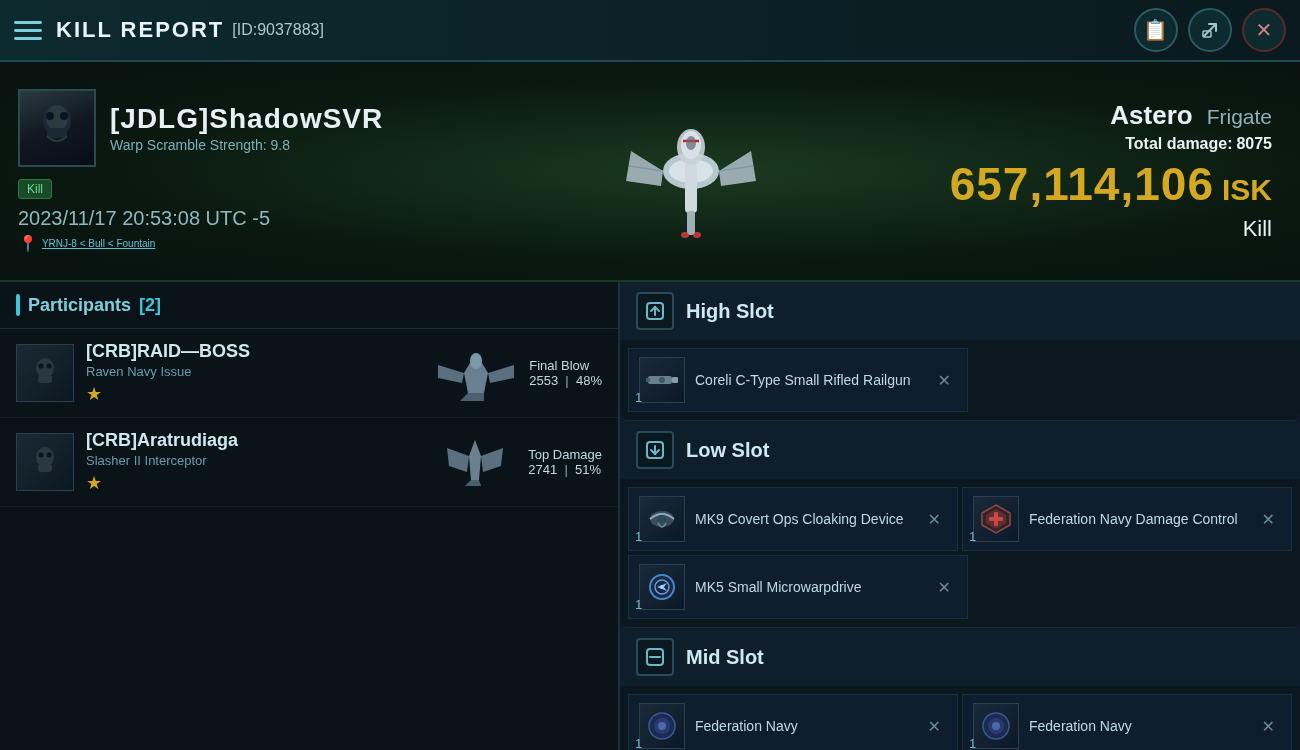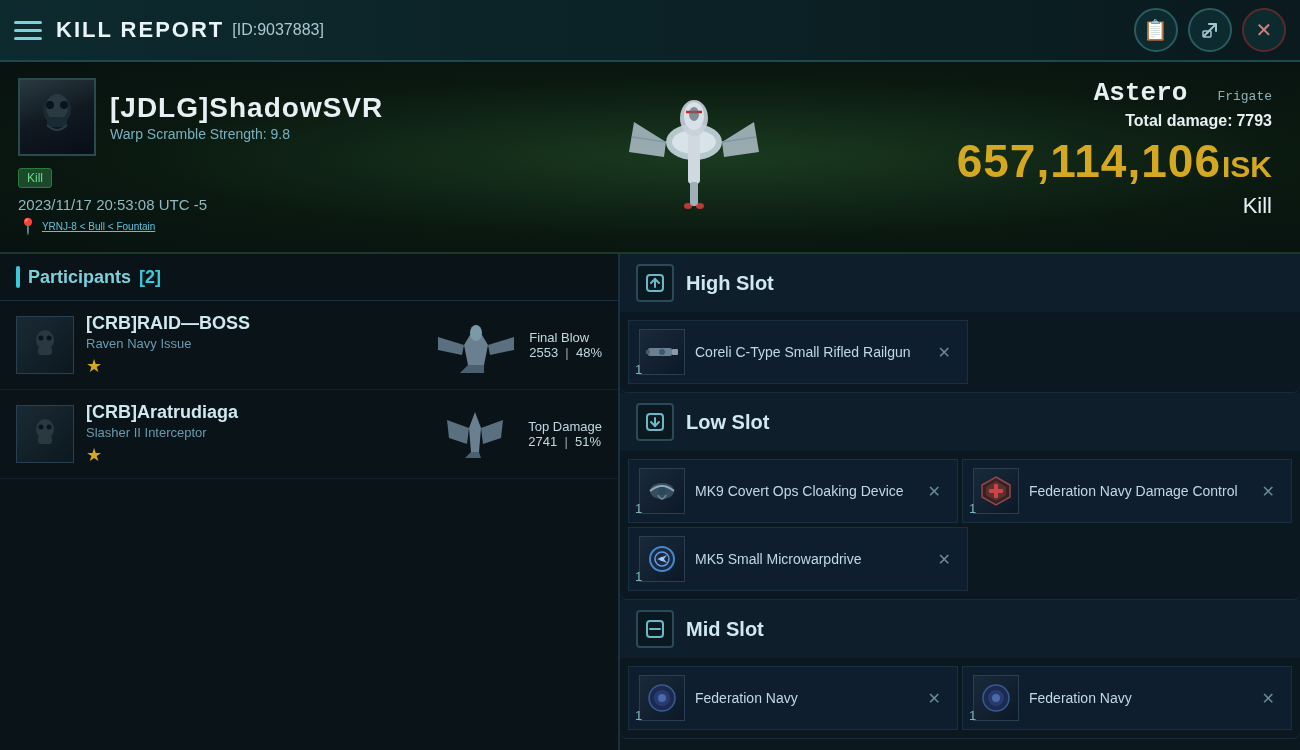--- a/index.html
+++ b/index.html
@@ -63,24 +63,24 @@
       justify-content: center;
       cursor: pointer;
       font-size: 20px;
       color: #a0c8d0;
     }
     .header-btn.close { border-color: #5a2a2a; color: #d08080; }
 
     
     .kill-banner {
       display: flex;
-      align-items: flex-start;
+      align-items: center;
       background: linear-gradient(180deg, #0e1e18 0%, #0a1810 60%, #081210 100%);
       border-bottom: 2px solid #1a3a28;
-      height: 192px;
+      height: 220px;
       position: relative;
       overflow: hidden;
     }
     .kill-banner-bg {
       position: absolute;
       inset: 0;
       background: radial-gradient(ellipse at 55% 50%, #1a3a20 0%, #0a1810 60%, #081210 100%);
       z-index: 0;
     }
     .kill-banner-left {
@@ -134,21 +134,21 @@
       background: #1a4a2a;
       border: 1px solid #2a7a3a;
       color: #6ada8a;
       font-size: 12px;
       padding: 2px 8px;
       border-radius: 3px;
       margin-top: 6px;
       width: fit-content;
     }
     .kill-date {
-      font-size: 15px;
+      font-size: 20px;
       color: #90b8c0;
       margin-top: 8px;
     }
     .kill-location {
       display: flex;
       align-items: center;
       gap: 4px;
       margin-top: 4px;
     }
     .kill-location a {
@@ -189,23 +189,23 @@
       padding: 16px 28px;
       z-index: 1;
       min-width: 300px;
     }
     .ship-type-name {
       font-size: 26px;
       font-weight: 700;
       color: #e8f0f4;
     }
     .ship-class {
-      font-size: 13px;
+      font-size: 21px;
       color: #90b0b8;
-      margin-left: 24px;
+      margin-left: 8px;
     }
     .total-damage-label {
       font-size: 14px;
       color: #90b0b8;
       margin-top: 4px;
     }
     .total-damage-label span {
       font-size: 16px;
       color: #e8f0f4;
       font-weight: 600;
@@ -214,21 +214,21 @@
       font-size: 46px;
       font-weight: 700;
       color: #d4a820;
       letter-spacing: 1px;
       line-height: 1.1;
     }
     .isk-label {
       font-size: 30px;
       font-weight: 700;
       color: #d4a820;
-      margin-left: 1px;
+      margin-left: 8px;
     }
     .kill-type-badge {
       font-size: 22px;
       color: #e8f0f4;
       margin-top: 6px;
     }
 
     
     .main-content {
       display: flex;
@@ -487,27 +487,27 @@
 
           <line x1="-8" y1="-30" x2="8" y2="-30" stroke="#cc2222" stroke-width="2.5"></line>
 
           <ellipse cx="0" cy="-28" rx="5" ry="7" fill="#606870" opacity="0.7"></ellipse>
         </g>
       </svg>
     </div>
   </div>
 
   <div class="kill-banner-right">
-    <div style="display:flex;align-items:baseline;gap:6px;font-family:Liberation Mono, monospace;">
+    <div style="display:flex;align-items:baseline;gap:6px;">
       <span class="ship-type-name">Astero</span>
       <span class="ship-class">Frigate</span>
     </div>
     <div class="total-damage-label">
       <span>Total damage:</span>
-      <span>7793</span>
+      <span>8075</span>
     </div>
     <div style="display:flex;align-items:baseline;margin-top:6px;">
       <span class="isk-value">657,114,106</span>
       <span class="isk-label">ISK</span>
     </div>
     <div class="kill-type-badge">Kill</div>
   </div>
 </div>
 
 <div class="main-content">

